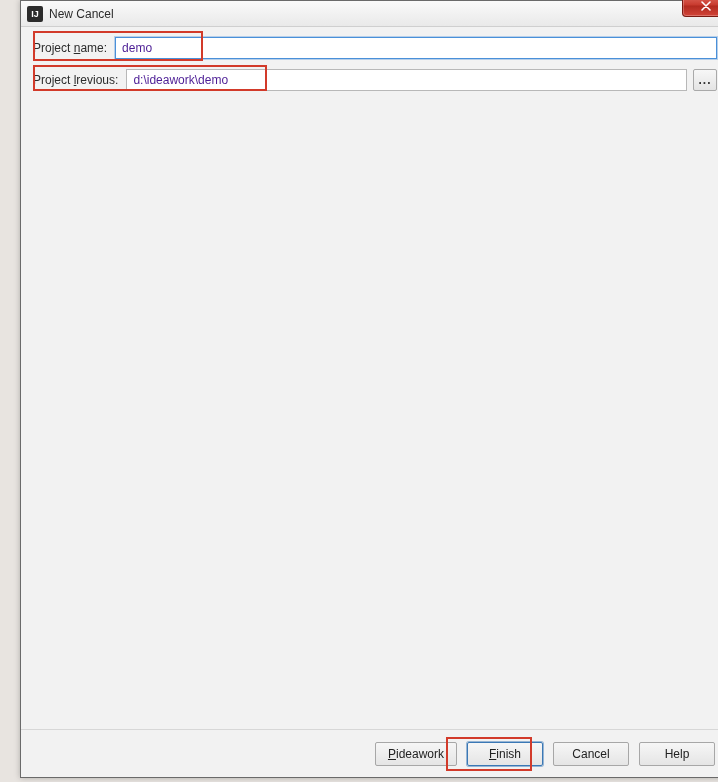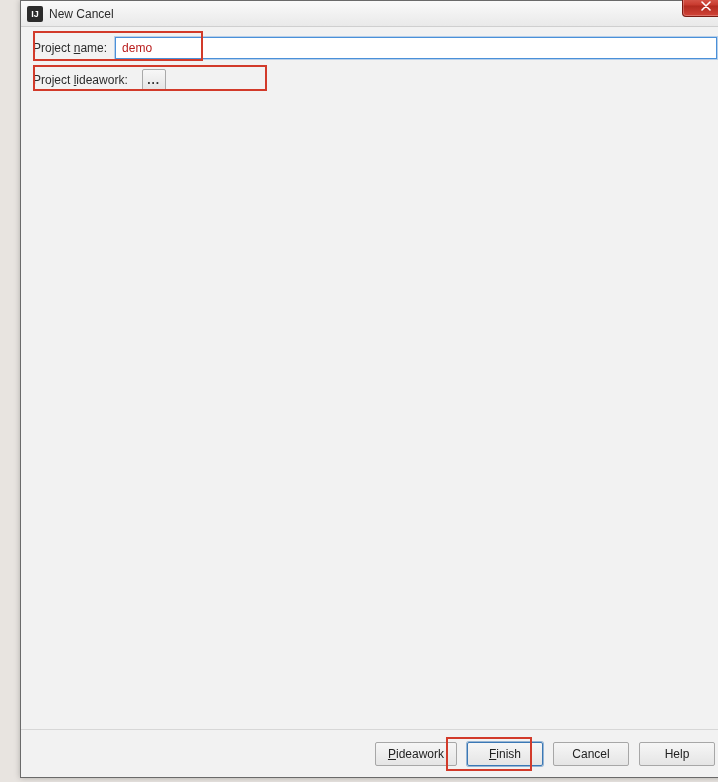--- a/index.html
+++ b/index.html
@@ -37,21 +37,21 @@
     
     .body {
       flex: 1; background: #f2f2f2; padding: 10px 12px 0 12px;
       display: flex; flex-direction: column;
     }
     .row { display: flex; align-items: center; margin-bottom: 10px; }
     .label { color: #2c2c2c; margin-right: 8px; white-space: nowrap; }
     .label .mn { text-decoration: underline; }
     .text-input {
       flex: 1; height: 22px; border: 1px solid #b8b8b8; background: #fff;
-      padding: 0 6px; font-size: 12px; color: #b91c1c; outline: none;
+      padding: 0 6px; font-size: 12px; color: #4c1d95; outline: none;
     }
     .text-input.focused { border-color: #4a90d9; box-shadow: 0 0 0 1px rgba(74,144,217,.35); }
     @keyframes blink { 50% { opacity: 0; } }
     .input-wrap { position: relative; flex: 1; display:flex; }
     .browse-btn {
       width: 24px; height: 22px; margin-left: 6px;
       background: linear-gradient(#f7f7f7, #e4e4e4);
       border: 1px solid #a9a9a9; border-radius: 2px;
       display:flex; align-items:center; justify-content:center;
       cursor:pointer; color:#333; font-weight:bold; letter-spacing:1px;
@@ -106,22 +106,23 @@
       <span class="label">
         <span>Project </span><span class="mn">n</span><span>ame:</span>
       </span>
       <div class="input-wrap">
         <input class="text-input focused" value="demo" style="">
       </div>
     </div>
 
     <div class="row">
       <span class="label">
-        <span>Project </span><span class="mn">l</span><span>ideawork:</span>
+        <span>Project </span><span class="mn">l</span><span>revious:</span>
       </span>
+      <input class="text-input" value="d:\ideawork\demo" style="">
       <div class="browse-btn">
         <span>...</span>
       </div>
     </div>
 
   </div>
 
   <div class="footer">
     <div class="btn">
       <span class="mn">P</span>

